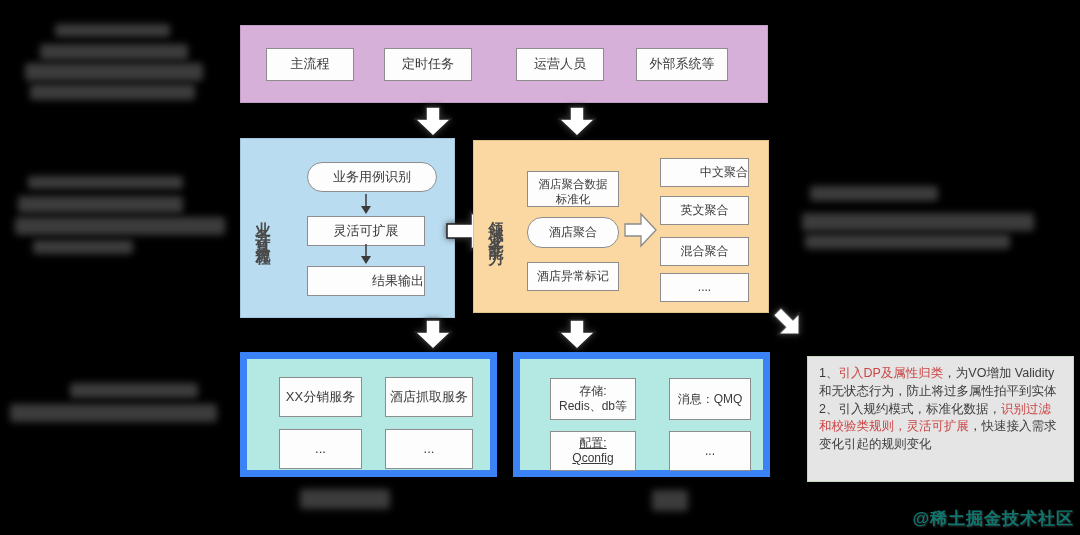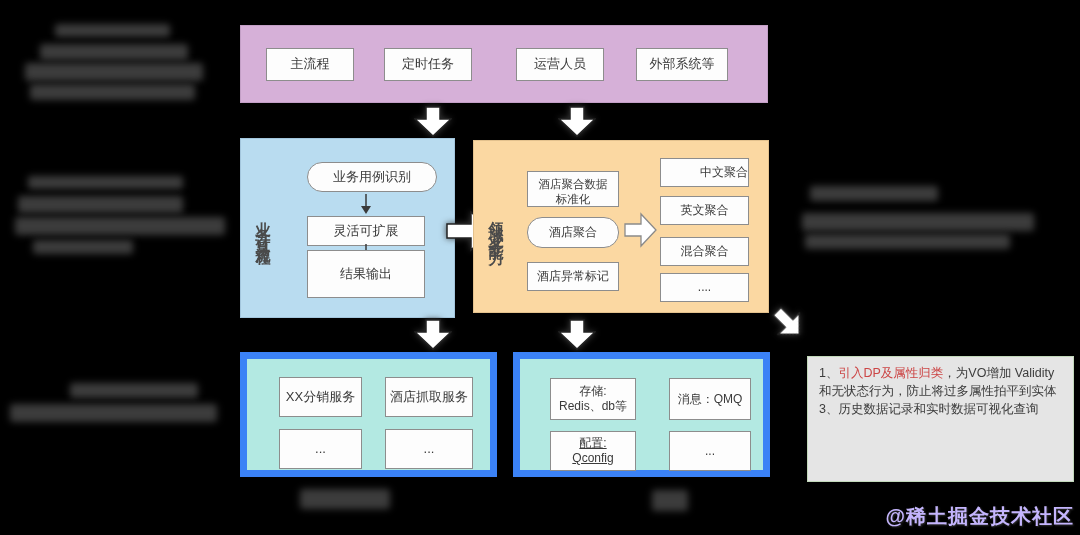--- a/index.html
+++ b/index.html
@@ -51,21 +51,21 @@
   
   .notes {
     padding:8px 11px; font-size:12.5px; line-height:1.42; color:#3c3c3c;
   }
   .notes p { margin:0; }
   .red { color:#cc4545; }
 
   
   .watermark {
     position:absolute; right:6px; bottom:5px;
-    color:#c4b5fd; font-size:20px; font-weight:600; letter-spacing:1px;
+    color:#0f766e; font-size:17px; font-weight:600; letter-spacing:1px;
     text-shadow:1px 1px 2px #333;
   }
 </style>
 </head>
 <body>
 
 <div class="canvas">
 
   <div>
     <div class="blur-line" style="left:55px; top:24px; width:115px; height:13px;"></div>
@@ -128,21 +128,21 @@
       <line x1="6" y1="0" x2="6" y2="13" stroke="#3a3a3a" stroke-width="1.5"></line>
       <polygon points="1,12 11,12 6,20" fill="#3a3a3a"></polygon>
     </svg>
     <div class="white-box fs13" style="left:66px; top:77px; width:118px; height:30px;">
       <span>灵活可扩展</span>
     </div>
     <svg class="conn-arrow" style="left:119px; top:105px;" width="12" height="21" viewBox="0 0 12 21">
       <line x1="6" y1="0" x2="6" y2="13" stroke="#3a3a3a" stroke-width="1.5"></line>
       <polygon points="1,12 11,12 6,20" fill="#3a3a3a"></polygon>
     </svg>
-    <div class="white-box fs13" style="left:66px; top:111px; width:118px; height:48px;">
+    <div class="white-box fs13" style="left:66px; top:127px; width:118px; height:30px;justify-content:flex-end;">
       <span>结果输出</span>
     </div>
   </div>
 
   <svg class="big-arrow" style="left:446px; top:210px;" width="46" height="42" viewBox="0 0 46 42">
     <polygon points="1,14 25,14 25,2 45,21 25,40 25,28 1,28" fill="#ffffff" stroke="#222222" stroke-width="1.5"></polygon>
   </svg>
 
   <div class="layer layer-orange" style="left:473px; top:140px; width:296px; height:173px;">
     <div class="v-title" style="left:12px;">
@@ -213,18 +213,18 @@
       <span>配置:
 Qconfig</span>
     </div>
     <div class="white-box fs12" style="left:149px; top:72px; width:82px; height:40px;">
       <span>...</span>
     </div>
   </div>
 
   <div class="layer layer-green notes" style="left:807px; top:356px; width:267px; height:126px;">
     <p><span>1、</span><span class="red">引入DP及属性归类</span><span>，为VO增加 Validity 和无状态行为，防止将过多属性拍平到实体</span></p>
-    <p><span>3、历史数据记录和实时数据可视化查询</span><span class="red"></span><span></span></p>
+    <p><span>2、引入规约模式，标准化数据，</span><span class="red">识别过滤和校验类规则，灵活可扩展</span><span>，快速接入需求变化引起的规则变化</span></p>
   </div>
 
   <div class="watermark">@稀土掘金技术社区</div>
 
 </div>
 
 </body></html>

